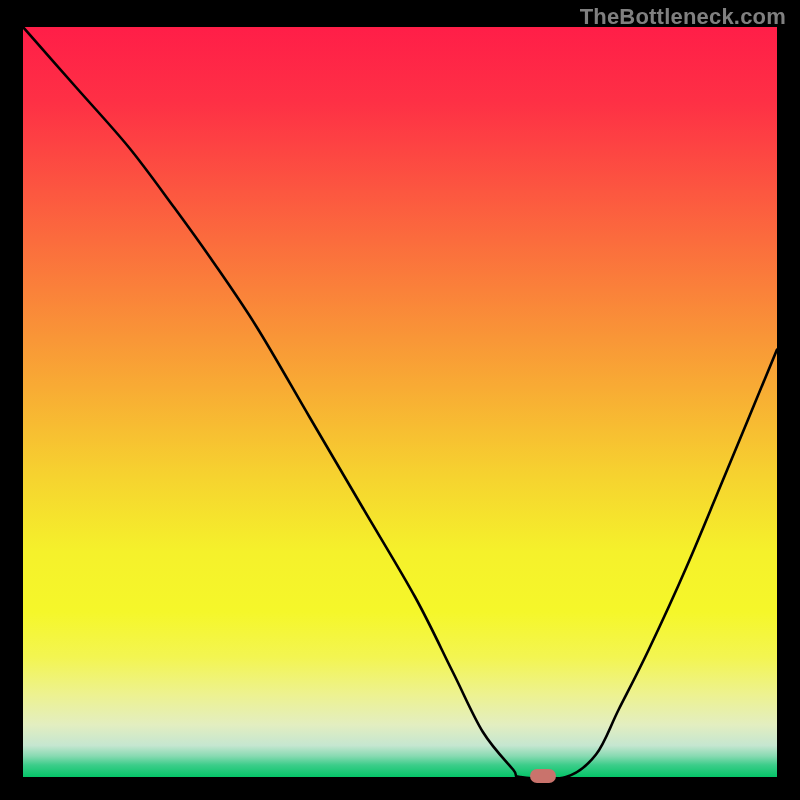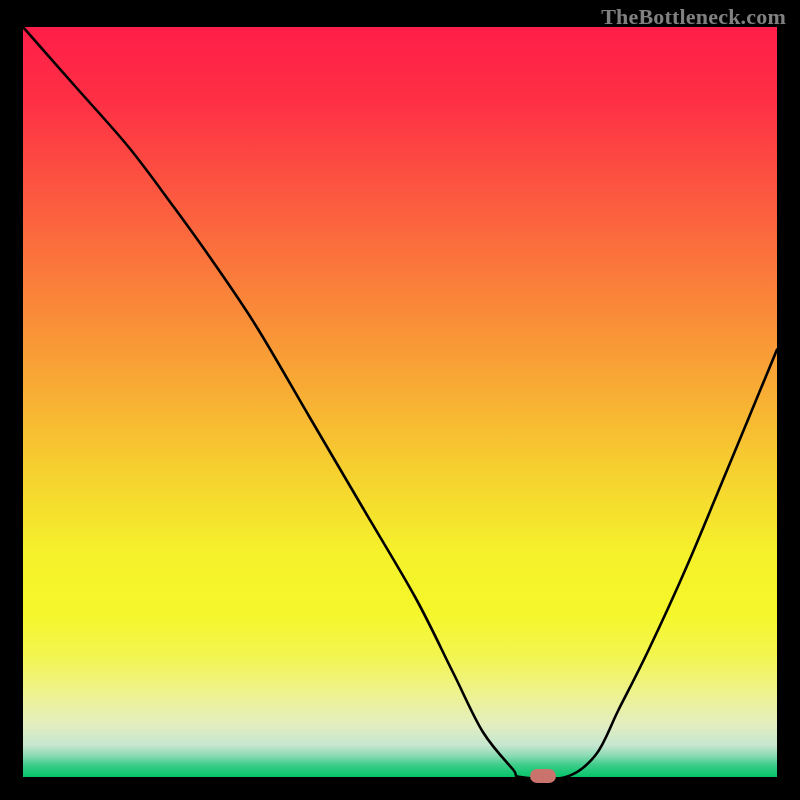--- a/index.html
+++ b/index.html
@@ -13,21 +13,21 @@
   .frame {
     position: relative;
     width: 800px;
     height: 800px;
     background: #000;
   }
   .watermark {
     position: absolute;
     top: 4px;
     right: 14px;
-    font-family: Liberation Serif, serif;
+    font-family: Liberation Sans, sans-serif;
     font-size: 22px;
     font-weight: 600;
     color: #808080;
     letter-spacing: 0.2px;
     z-index: 5;
   }
   svg.plot {
     position: absolute;
     left: 23px;
     top: 27px;

